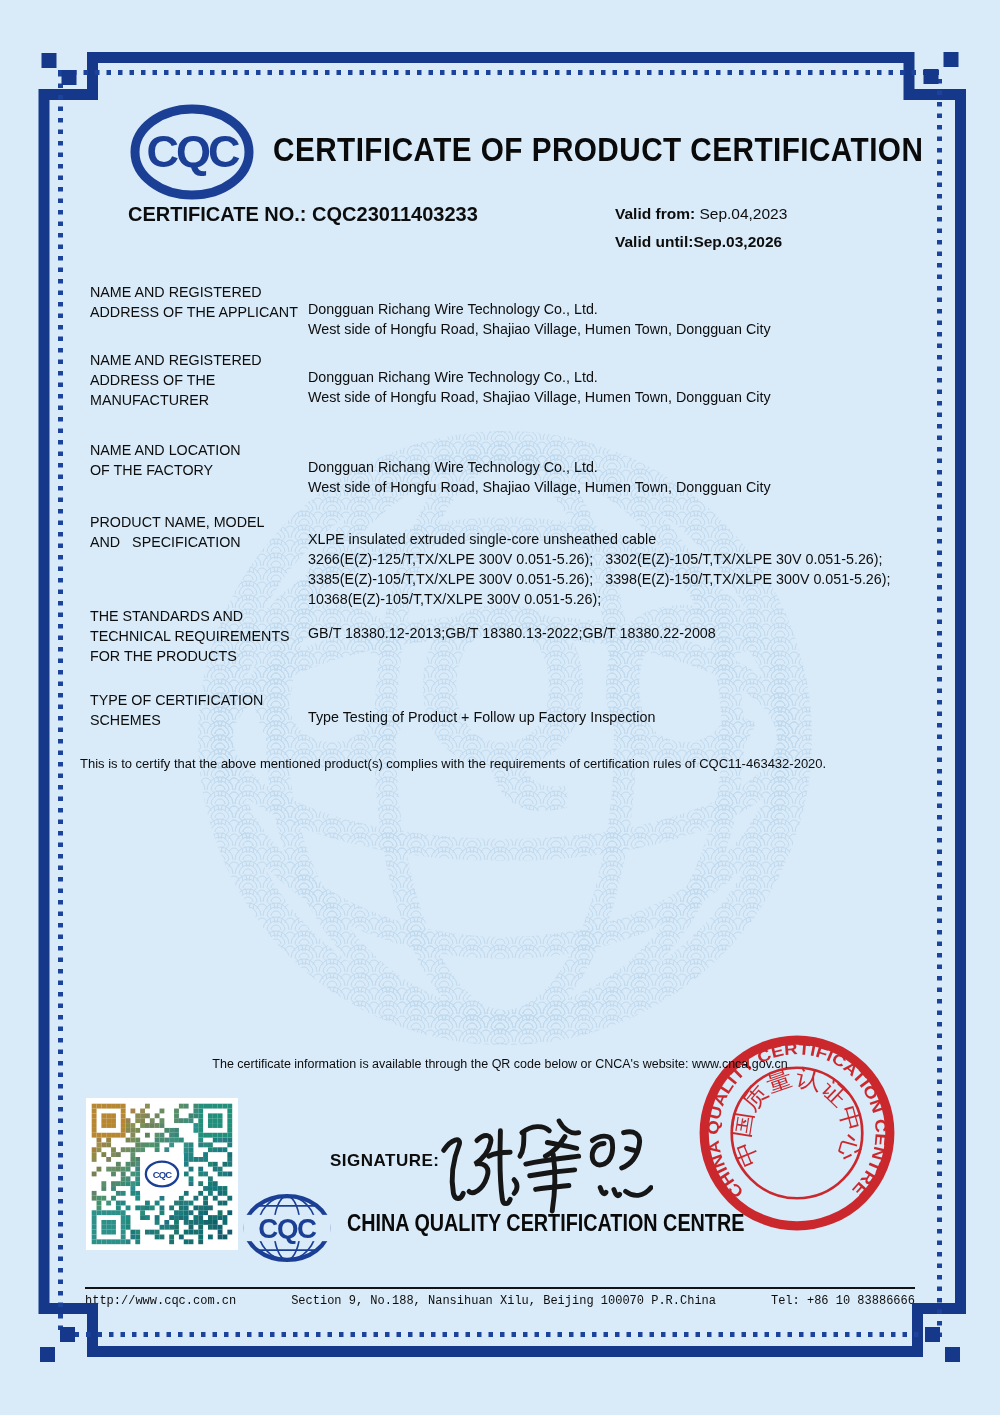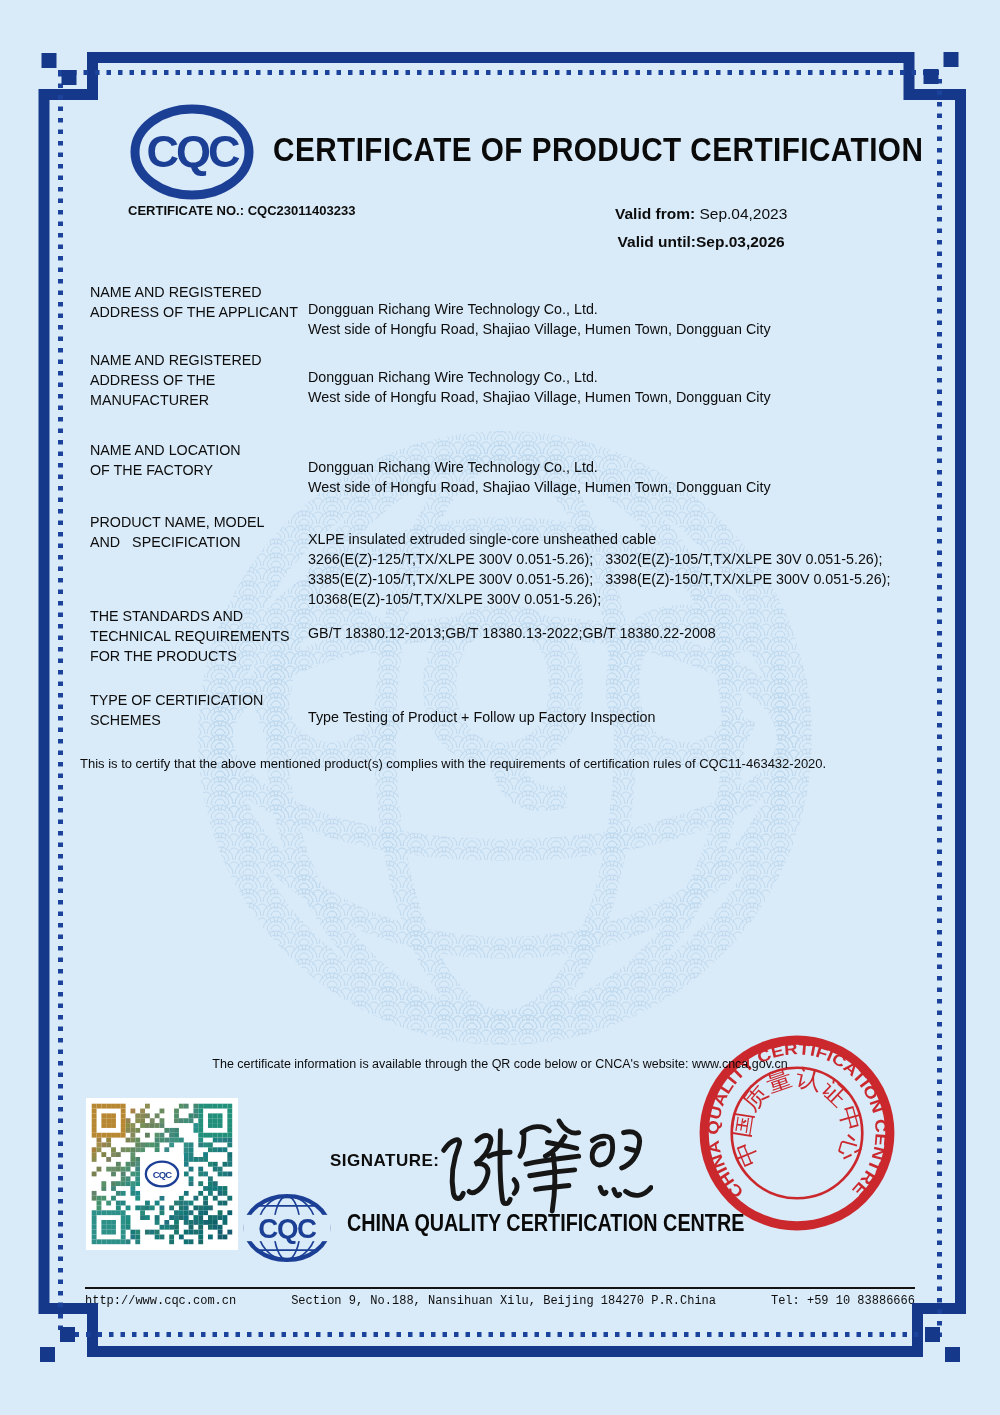--- a/index.html
+++ b/index.html
@@ -8,22 +8,22 @@
   .abs{position:absolute;}
   
   #watermark{left:150px;top:398px;z-index:0;opacity:.42;}
   .content{z-index:1;}
   #border-svg{left:0;top:0;z-index:2;pointer-events:none;}
   #stamp-svg{left:695px;top:1031px;z-index:5;mix-blend-mode:multiply;opacity:.93;}
   
   #top-logo{left:128px;top:104px;}
   .title{left:273px;top:131px;font-size:33px;font-weight:bold;white-space:nowrap;
          transform:scaleX(.9);transform-origin:left top;letter-spacing:.5px;color:#0a0a0a;}
-  .cert-line{left:128px;top:203px;font-size:13px;font-weight:bold;white-space:nowrap;}
-  .validity{left:615px;top:200px;font-size:15.5px;line-height:28px;white-space:nowrap;text-align:center;}
+  .cert-line{left:128px;top:203px;font-size:20px;font-weight:bold;white-space:nowrap;}
+  .validity{left:615px;top:200px;font-size:15.5px;line-height:28px;white-space:nowrap;}
   .validity b{font-weight:bold;}
   
   .row{position:absolute;left:90px;right:58px;font-size:14.3px;line-height:20px;}
   .row-label{position:absolute;left:0;width:216px;font-weight:normal;white-space:pre-wrap;}
   .row-value{position:absolute;left:218px;right:0;white-space:pre-wrap;margin-top:17px;}
   
   .statements{left:80px;top:756px;width:832px;font-size:13px;}
   .statements p{margin:0 0 10px 0;}
   .qr-note{left:0;right:0;top:1057px;text-align:center;font-size:12.5px;}
   
@@ -603,17 +603,17 @@
       <textPath href="#ringPath" startOffset="0" textLength="368" lengthAdjust="spacingAndGlyphs">CHINA  QUALITY  CERTIFICATION  CENTRE</textPath>
     </text>
     <text font-size="23" fill="#ee1b1e">
       <textPath href="#innerPath" startOffset="0" textLength="200" lengthAdjust="spacingAndGlyphs">中国质量认证中心</textPath>
     </text>
   </svg>
 
   <div class="abs content footer-line"></div>
   <div class="abs content footer-row">
     <span>http://www.cqc.com.cn</span>
-    <span>Section 9, No.188, Nansihuan Xilu, Beijing 184270 P.R.China</span>
-    <span>Tel: +59 10 83886666</span>
+    <span>Section 9, No.188, Nansihuan Xilu, Beijing 100070 P.R.China</span>
+    <span>Tel: +86 10 83886666</span>
   </div>
 
 </div>
 
 </body></html>

